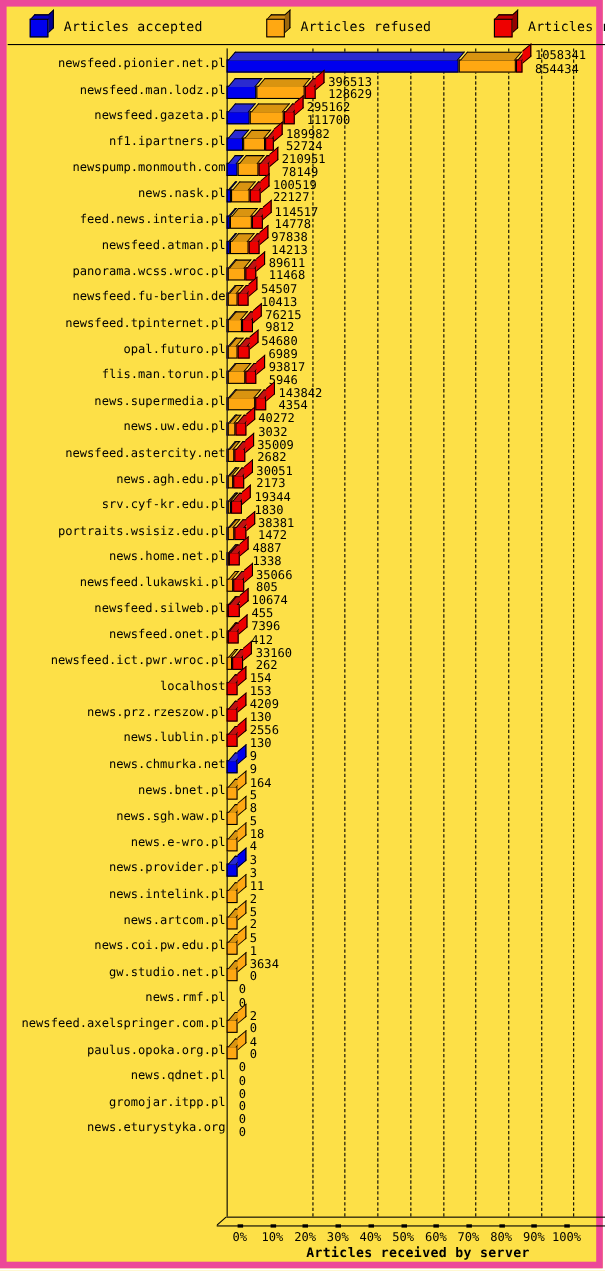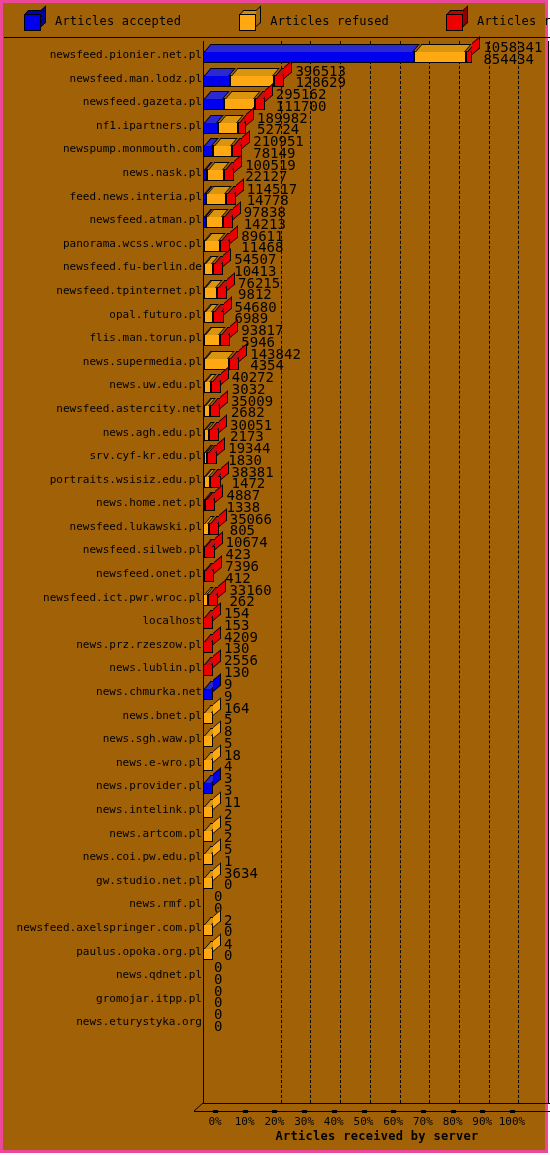--- a/index.html
+++ b/index.html
@@ -3,21 +3,21 @@
 <meta charset="utf-8">
 <style>
   html,body{margin:0;padding:0;background:#fff;}
   body{
     font-family:"DejaVu Sans Mono","Liberation Mono",monospace;
     width:550px;height:1155px;position:relative;
     -webkit-font-smoothing:none;
   }
   #frame{
     position:absolute;left:0;top:0;width:548px;height:1153px;
-    border:3px solid #ec4899;background:#a16207;box-sizing:border-box;
+    border:6px solid #ec4899;background:#fde047;box-sizing:border-box;
   }
   
   #legend{
     position:absolute;left:1px;top:1px;width:546px;height:34px;
     border-bottom:1px solid #000;box-sizing:border-box;
     display:flex;align-items:center;
   }
   .legend-entry{display:flex;align-items:center;}
   .legend-entry.e0{margin-left:20px;}
   .legend-entry.e1{margin-left:58px;}
@@ -74,21 +74,21 @@
   .accepted .top3d{background:#2a2ad0;}
   .accepted .side3d{background:#1b1b9e;}
   .refused{background:#ffa812;}
   .refused .top3d{background:#d99410;}
   .refused .side3d{background:#b8770a;}
   .rejected{background:#ee0000;}
   .rejected .top3d{background:#c01111;}
   .rejected .side3d{background:#9a0a0a;}
 
   .vals{
-    position:absolute;top:1px;font-size:14px;line-height:11px;color:#000;
+    position:absolute;top:1px;font-size:11px;line-height:11px;color:#000;
     white-space:nowrap;
   }
   .vals div{height:11.5px;}
 
   
   #grid{position:absolute;left:199px;top:2px;width:347px;height:1062px;pointer-events:none;}
   .gline{
     position:absolute;top:0;width:0;height:100%;
     border-left:1px dashed #000;
   }
@@ -400,21 +400,21 @@
             </div>
             <div class="seg refused" style="left: 1.2px; width: 9.207px;">
               <div class="top3d"></div>
             </div>
             <div class="seg rejected" style="left: 10.407px; width: 10.098px;">
               <div class="top3d"></div>
             </div>
             <div class="seg rejected" style="left: 20.505px; width: 0px; border: none;">
               <div class="side3d" style="background: inherit;"></div>
             </div>
-            <div class="vals" style="left: 31.505px;">
+            <div class="vals" style="left: 31.505px; text-align: right;">
               <div>54680</div>
               <div>6989</div>
             </div>
           </div>
         </div>
         <div class="row">
           <div class="rlabel">flis.man.torun.pl</div>
           <div class="barwrap">
             <div class="seg accepted" style="left: 0px; width: 1.2px;">
               <div class="top3d"></div>
@@ -606,21 +606,21 @@
               <div class="top3d"></div>
             </div>
             <div class="seg rejected" style="left: 1.485px; width: 10.098px;">
               <div class="top3d"></div>
             </div>
             <div class="seg rejected" style="left: 11.583px; width: 0px; border: none;">
               <div class="side3d" style="background: inherit;"></div>
             </div>
             <div class="vals" style="left: 22.583px;">
               <div>10674</div>
-              <div>423</div>
+              <div>455</div>
             </div>
           </div>
         </div>
         <div class="row">
           <div class="rlabel">newsfeed.onet.pl</div>
           <div class="barwrap">
             <div class="seg refused" style="left: 0px; width: 1.2px;">
               <div class="top3d"></div>
             </div>
             <div class="seg rejected" style="left: 1.2px; width: 10.098px;">

